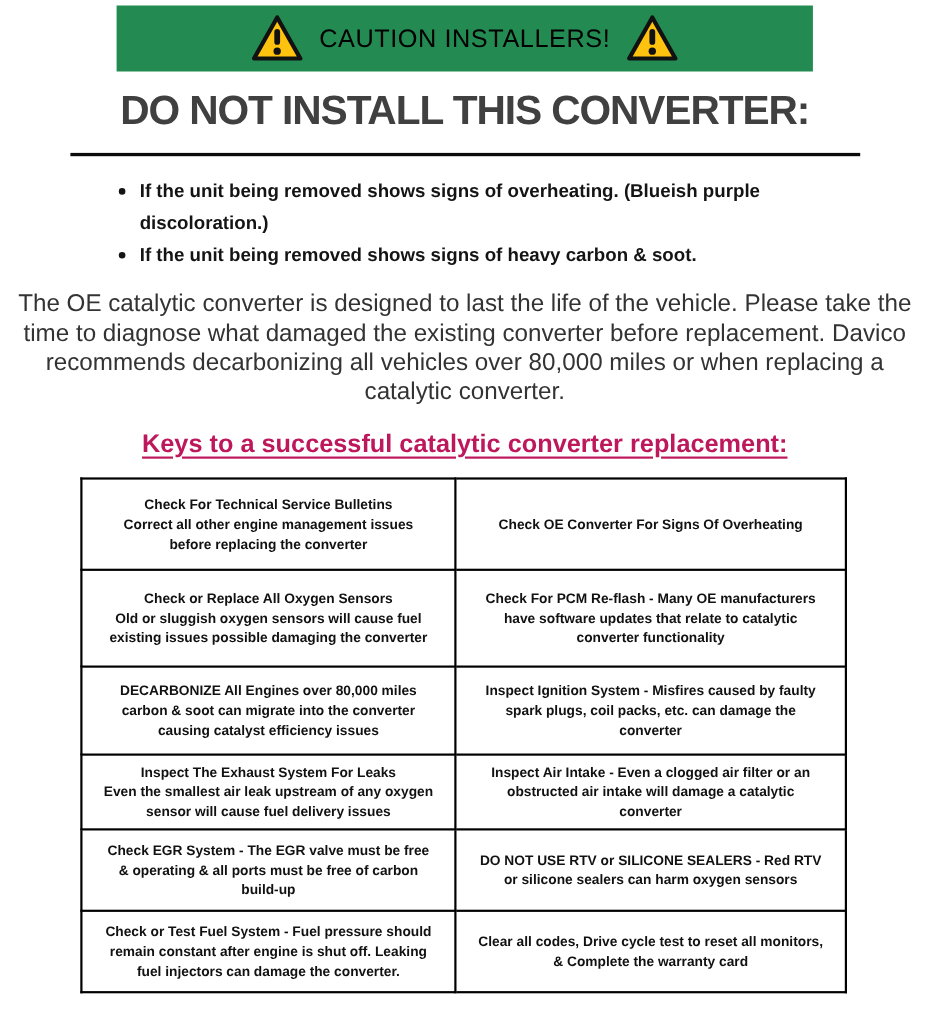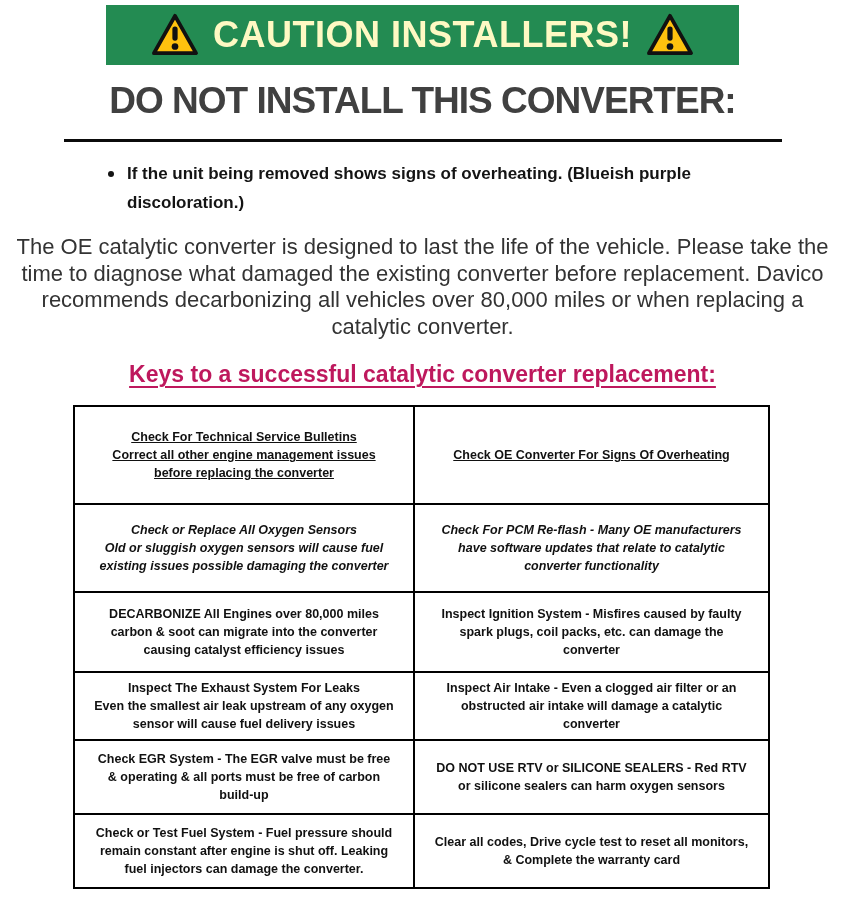--- a/index.html
+++ b/index.html
@@ -17,23 +17,23 @@
     width: 633px;
     height: 60px;
     margin: 5px auto 0;
     background: #238b52;
     display: flex;
     align-items: center;
     justify-content: center;
     gap: 14px;
   }
   .banner-text {
-    color: #fef9c3;
-    font-weight: bold;
-    font-size: 36px;
+    color: #000000;
+    font-weight: normal;
+    font-size: 23px;
     letter-spacing: 0.5px;
     white-space: nowrap;
   }
   .warn-icon { width: 48px; height: 44px; display: block; }
 
   
   .main-heading {
     margin-top: 15px;
     text-align: center;
     font-size: 37px;
@@ -111,22 +111,22 @@
     vertical-align: middle;
     text-align: center;
     font-weight: bold;
     font-size: 12.5px;
     line-height: 18px;
     color: #111111;
     padding: 6px 18px;
   }
   .keys-table col.left-col  { width: 340px; }
   .keys-table col.right-col { width: 355px; }
-  .keys-table tr:nth-child(1) { height: 98px; text-decoration: underline; }
-  .keys-table tr:nth-child(2) { height: 88px; font-style: italic; }
+  .keys-table tr:nth-child(1) { height: 83px; }
+  .keys-table tr:nth-child(2) { height: 88px; }
   .keys-table tr:nth-child(3) { height: 80px; }
   .keys-table tr:nth-child(4) { height: 53px; }
   .keys-table tr:nth-child(5) { height: 74px; }
   .keys-table tr:nth-child(6) { height: 74px; }
 </style>
 </head>
 <body>
 
 <div class="banner">
   <svg class="warn-icon" viewBox="0 0 100 92" xmlns="http://www.w3.org/2000/svg" aria-hidden="true">
@@ -141,20 +141,21 @@
     <circle cx="50" cy="70" r="7" fill="#111111"></circle>
   </svg>
 </div>
 
 <h1 class="main-heading">DO NOT INSTALL THIS CONVERTER:</h1>
 
 <div class="divider"></div>
 
 <ul class="warning-list">
     <li>If the unit being removed shows signs of overheating. (Blueish purple discoloration.)</li>
+    <li>If the unit being removed shows signs of heavy carbon &amp; soot.</li>
   </ul>
 
 <p class="intro-paragraph">The OE catalytic converter is designed to last the life of the vehicle. Please take the time to diagnose what damaged the existing converter before replacement. Davico recommends decarbonizing all vehicles over 80,000 miles or when replacing a catalytic converter.</p>
 
 <h2 class="keys-heading">
   <span>Keys to a successful catalytic converter replacement:</span>
 </h2>
 
 <table class="keys-table">
   <colgroup>

